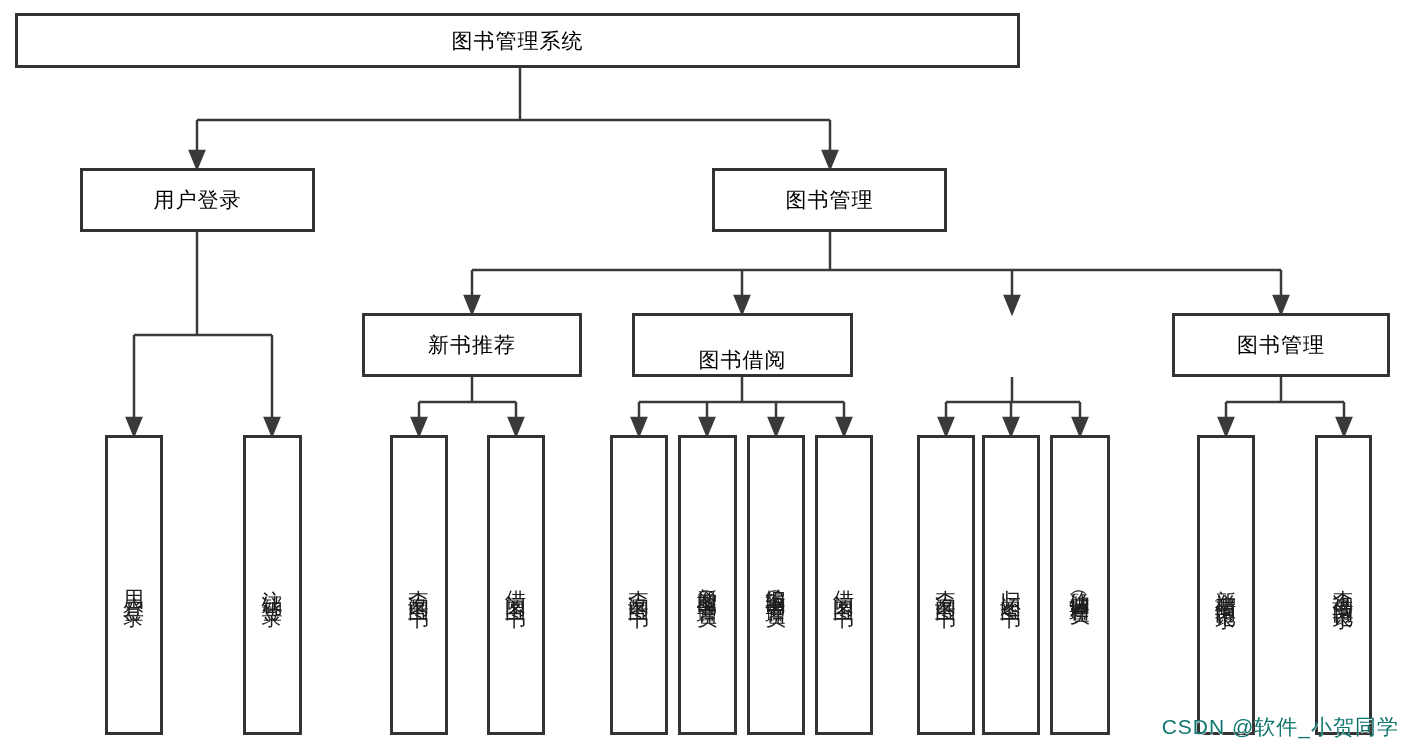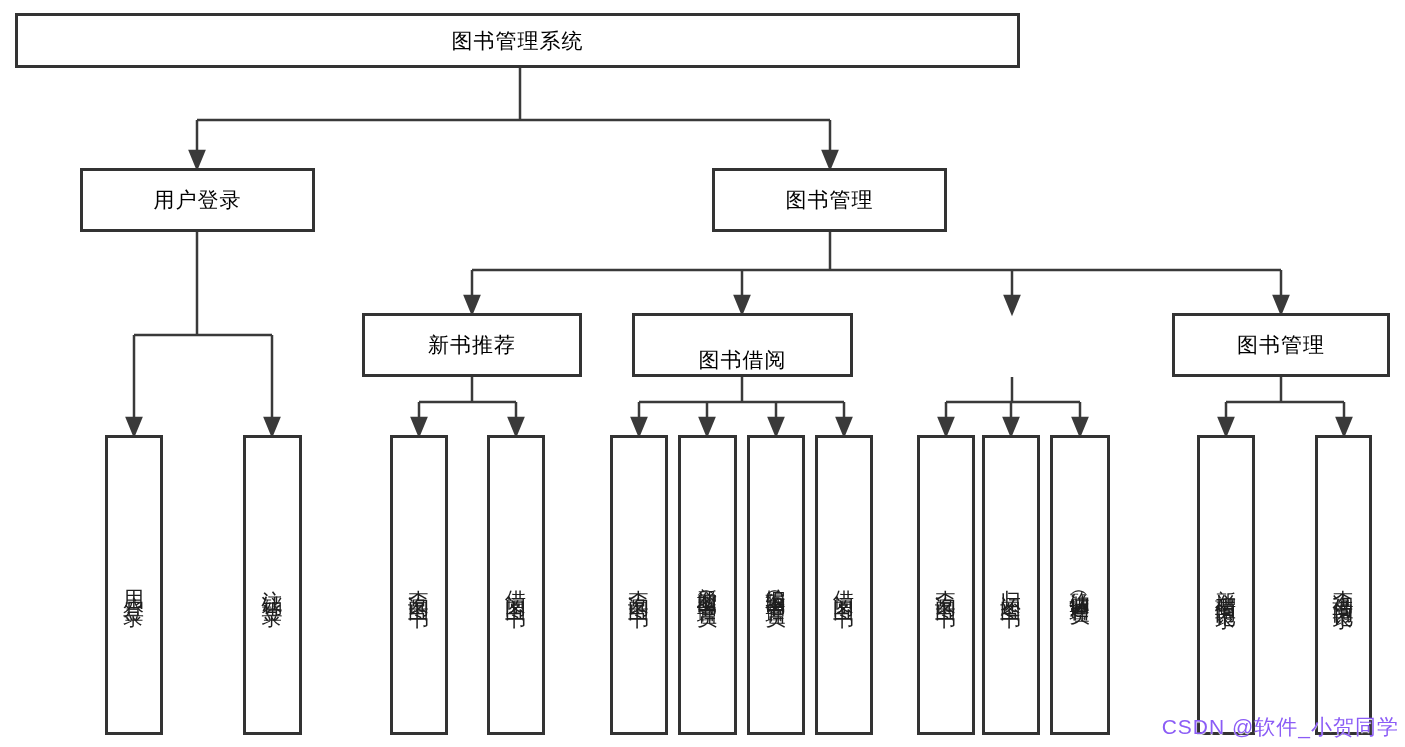--- a/index.html
+++ b/index.html
@@ -56,21 +56,21 @@
     font-size: 21px;
     line-height: 1;
     letter-spacing: 6px;
     color: #1e1e1e;
   }
   .watermark {
     position: absolute;
     right: 6px;
     bottom: 6px;
     font-size: 21px;
-    color: #8b5cf6;
+    color: #0f766e;
     text-shadow: 0 1px 1px #ffffff;
     letter-spacing: 1px;
     z-index: 5;
     white-space: nowrap;
   }
 </style>
 </head>
 <body>
 
 <div class="canvas">

